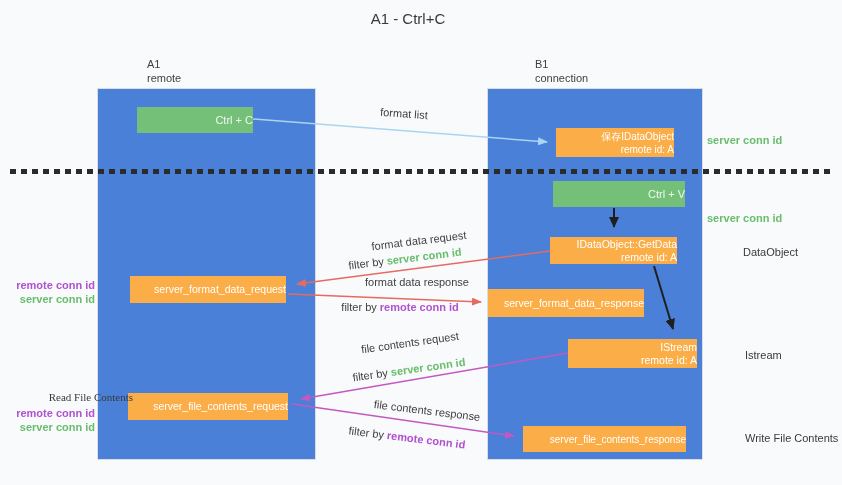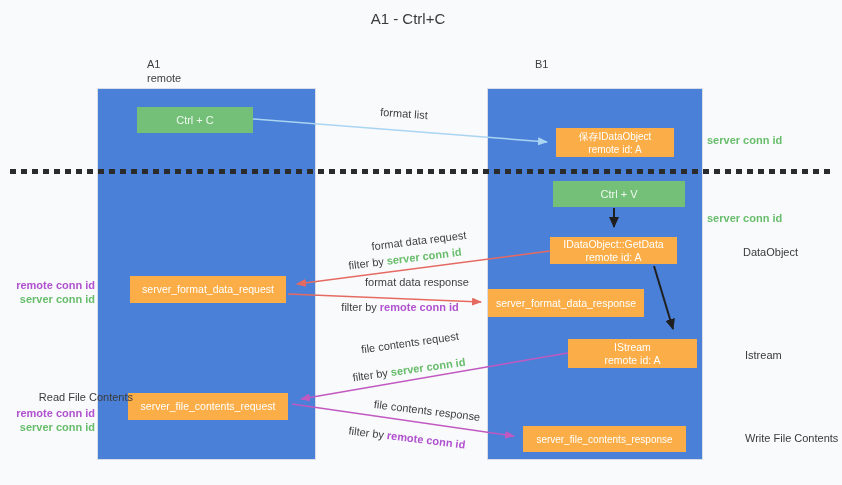--- a/index.html
+++ b/index.html
@@ -17,21 +17,21 @@
   .lane{
     background:var(--lane-blue);
     border:1px solid #d9dde5;
     box-sizing:border-box;
   }
   .lane-header{
     font-size:11px;line-height:14px;text-align:left;color:#3f3f3f;
   }
   .node{
     box-sizing:border-box;
-    display:flex;flex-direction:column;align-items:center;justify-content:center;
+    display:flex;flex-direction:column;align-items:flex-end;justify-content:center;
     font-size:10.5px;line-height:13px;text-align:center;
     color:#ffffff;white-space:nowrap;
   }
   .node.green{background:var(--node-green);color:#eef8ee;font-size:11px;}
   .node.orange{background:var(--node-orange);}
   .divider{
     height:5px;
     background:repeating-linear-gradient(to right, var(--divider-black) 0px, var(--divider-black) 6px, transparent 6px, transparent 11px);
   }
   .side-label{font-size:11px;line-height:13px;white-space:nowrap;}
@@ -61,20 +61,21 @@
 <div class="abs title" style="left:0;top:8px;">
   <div>A1 - Ctrl+C</div>
 </div>
 
 <div class="abs lane-header" style="left:147px;top:57px;width:120px;">
   <div>A1</div>
   <div>remote</div>
 </div>
 <div class="abs lane-header" style="left:535px;top:57px;width:120px;">
   <div>B1</div>
+  <div>connection</div>
 </div>
 
 <div class="abs lane" style="left:97px;top:88px;width:219px;height:372px;"></div>
 <div class="abs lane" style="left:487px;top:88px;width:216px;height:372px;"></div>
 
 <div class="abs divider" style="left:10px;top:169px;width:821px;"></div>
 
 <div class="abs node green" style="left:137px;top:107px;width:116px;height:26px;">
   <div>Ctrl + C</div>
 </div>
@@ -161,15 +162,15 @@
 </div>
 
 <div class="abs side-label green" style="left:707px;top:134px;">server conn id</div>
 <div class="abs side-label green" style="left:707px;top:212px;">server conn id</div>
 <div class="abs side-label dark" style="left:710px;top:246px;">DataObject</div>
 <div class="abs side-label dark" style="left:712px;top:349px;">Istream</div>
 <div class="abs side-label dark" style="left:712px;top:432px;">Write File Contents</div>
 
 <div class="abs side-label purple right-align" style="left:0;top:279px;width:95px;">remote conn id</div>
 <div class="abs side-label green right-align" style="left:0;top:293px;width:95px;">server conn id</div>
-<div class="abs side-label dark right-align" style="left:0;top:391px;width:100px;">Read File Contents</div>
+<div class="abs side-label dark right-align" style="left:0;top:391px;width:100px;font-family:Liberation Serif, serif;">Read File Contents</div>
 <div class="abs side-label purple right-align" style="left:0;top:407px;width:95px;">remote conn id</div>
 <div class="abs side-label green right-align" style="left:0;top:421px;width:95px;">server conn id</div>
 
 </body></html>

